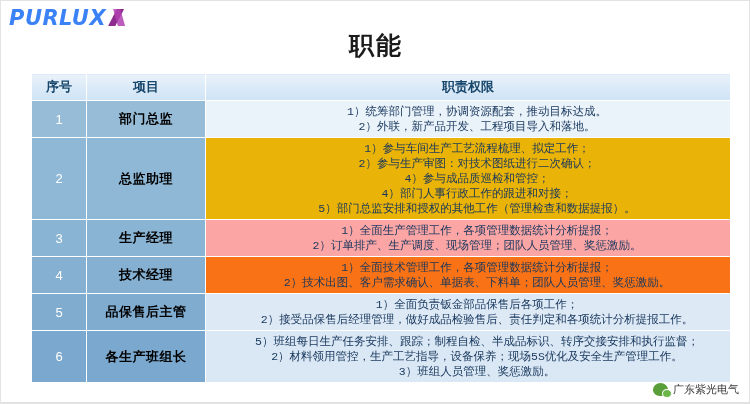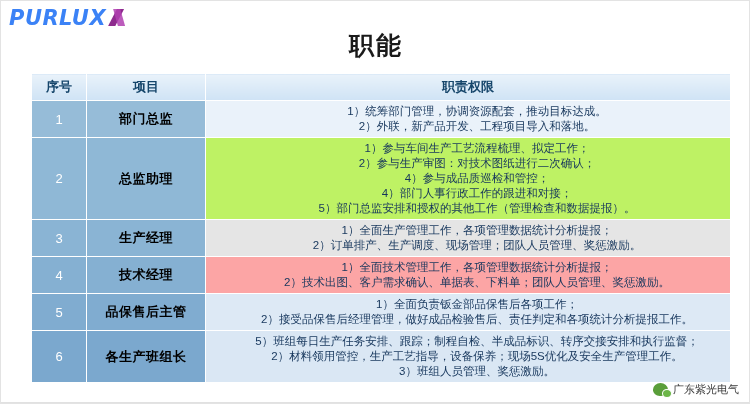--- a/index.html
+++ b/index.html
@@ -117,34 +117,35 @@
     color: #000000;
     font-weight: bold;
     letter-spacing: 0.5px;
   }
   td.duty {
     padding: 3px 6px 3px 24px;
     font-size: 11.5px;
     line-height: 15px;
     color: #16365c;
     background: #e9f1fa;
+    font-family: Liberation Mono, monospace;
   }
   td.duty .line { white-space: nowrap; }
 
   tr.r1 td.no, tr.r1 td.item { background: #96bcd8; }
   tr.r2 td.no, tr.r2 td.item { background: #8fb8d6; }
   tr.r3 td.no, tr.r3 td.item { background: #8ab4d4; }
   tr.r4 td.no, tr.r4 td.item { background: #85b0d2; }
   tr.r5 td.no, tr.r5 td.item { background: #80acd0; }
   tr.r6 td.no, tr.r6 td.item { background: #7ba8ce; }
 
   tr.r1 td.duty { background: #eaf2fa; }
-  tr.r2 td.duty { background: #bef264; }
-  tr.r3 td.duty { background: #e5e5e5; }
-  tr.r4 td.duty { background: #fca5a5; }
+  tr.r2 td.duty { background: #eab308; }
+  tr.r3 td.duty { background: #fca5a5; }
+  tr.r4 td.duty { background: #f97316; }
   tr.r5 td.duty { background: #dde9f5; }
   tr.r6 td.duty { background: #dae7f4; }
 
   
   .footer-badge {
     position: absolute;
     right: 10px;
     bottom: 6px;
     display: flex;
     align-items: center;

